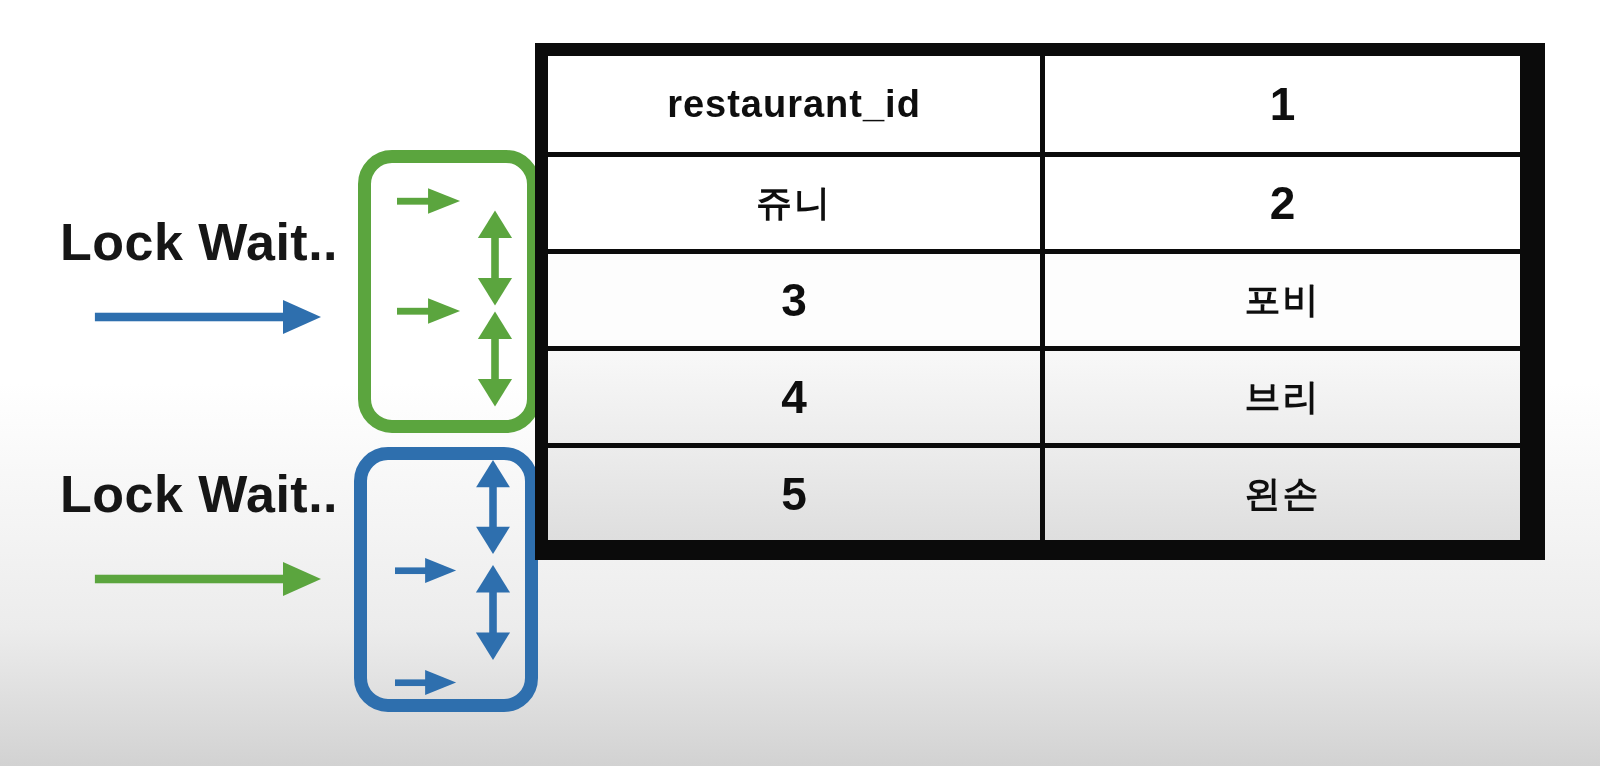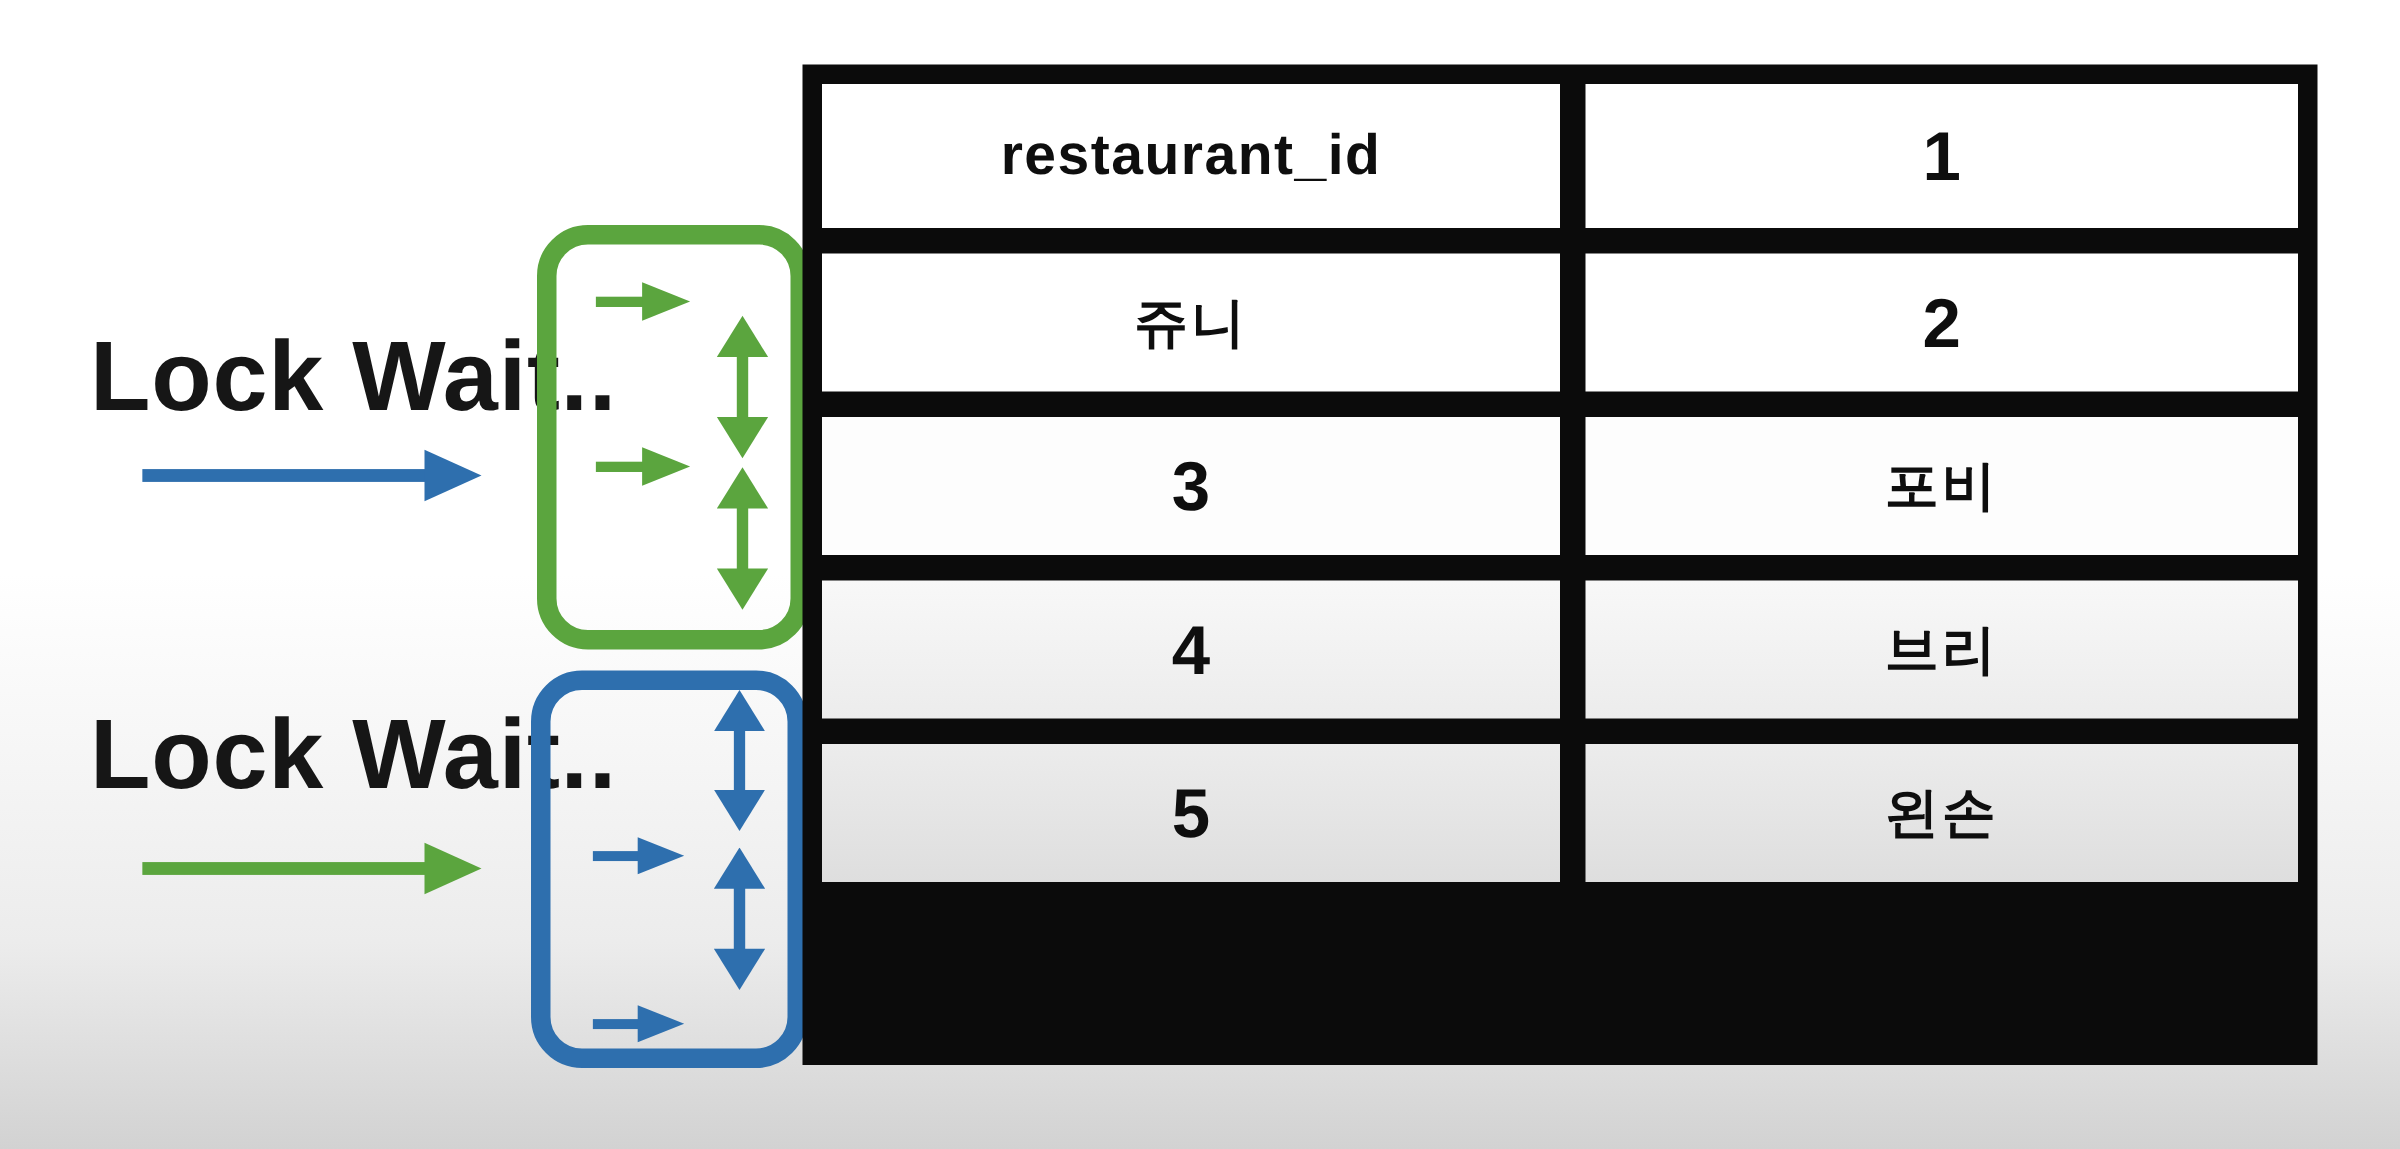--- a/index.html
+++ b/index.html
@@ -10,21 +10,21 @@
     overflow: hidden;
     background: linear-gradient(180deg, #ffffff 0%, #ffffff 50%, #ececec 82%, #d2d2d2 100%);
     font-family: "Liberation Sans", "DejaVu Sans", sans-serif;
     color: #111;
   }
 
   
   .annot-label {
     position: absolute;
     left: 60px;
-    font-size: 66px;
+    font-size: 52px;
     font-weight: bold;
     letter-spacing: 0.5px;
     color: #161616;
     white-space: nowrap;
   }
   .annot-label.first  { top: 212px; }
   .annot-label.second { top: 464px; }
 
   .annot-arrow {
     position: absolute;
@@ -65,27 +65,27 @@
   
   .b-v1 { left: 106px; top: 0px;   width: 40px; height: 94px; }
   .b-r1 { left: 28px;  top: 95px;  width: 62px; height: 31px; }
   .b-v2 { left: 106px; top: 105px; width: 40px; height: 95px; }
   .b-r2 { left: 28px;  top: 207px; width: 62px; height: 31px; }
 
   
   .table-grid {
     position: absolute;
     left: 535px; top: 43px;
-    width: 1010px; height: 667px;
+    width: 1010px; height: 517px;
     box-sizing: border-box;
     background: var(--line-black);
     display: grid;
     grid-template-columns: 492px 475px;
     grid-template-rows: 96px 92px 92px 92px 92px 92px;
-    gap: 17px;
+    gap: 5px;
     padding: 13px;
   }
   .cell {
     display: flex;
     align-items: center;
     justify-content: center;
     background: #ffffff;
     font-weight: bold;
     color: #0e0e0e;
   }

